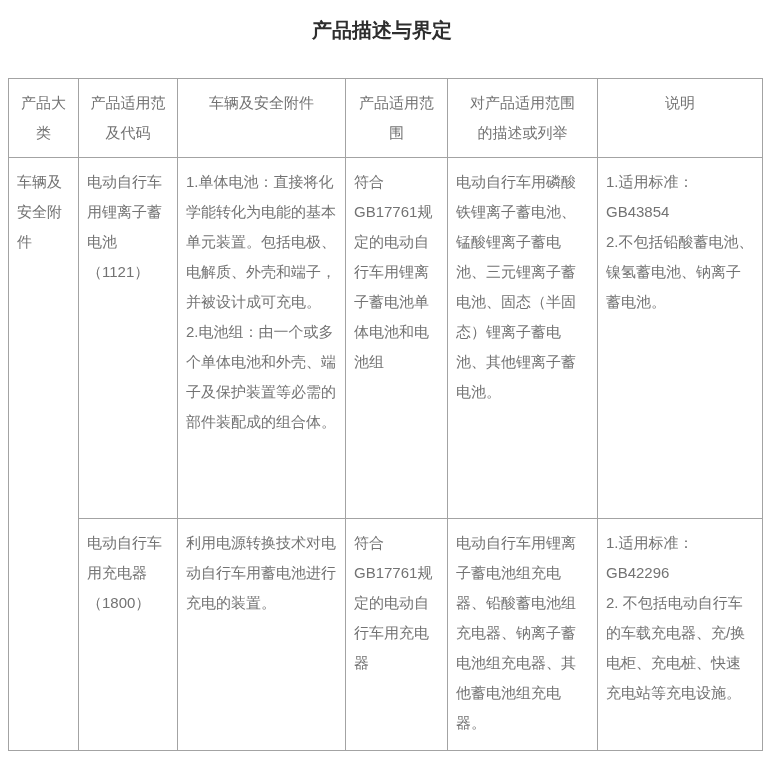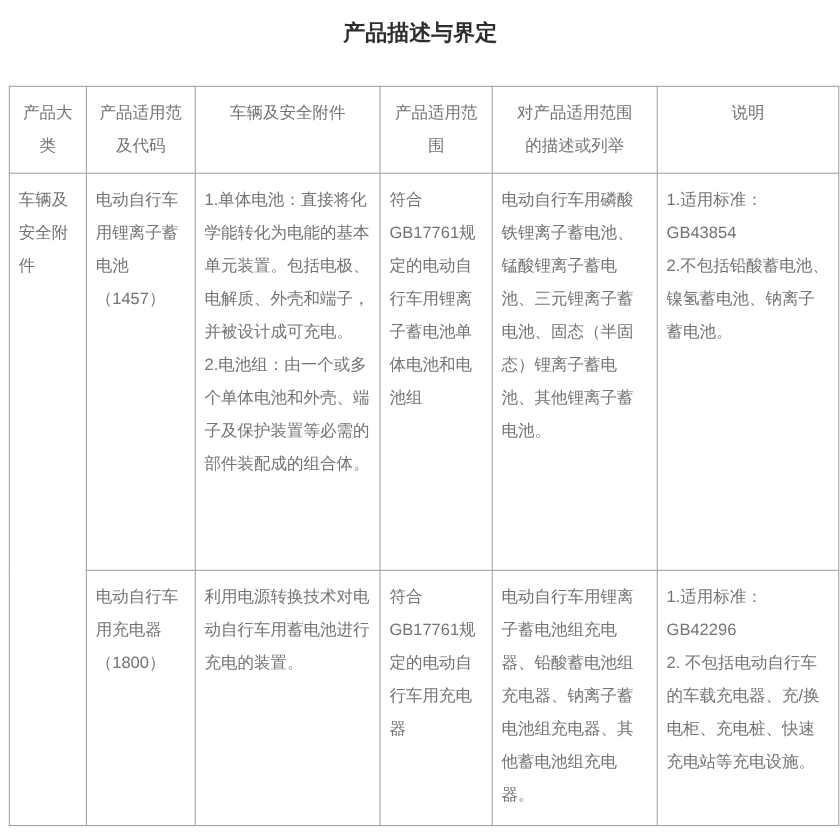--- a/index.html
+++ b/index.html
@@ -84,21 +84,21 @@
         <th>产品适用范
 围</th>
         <th>对产品适用范围
 的描述或列举</th>
         <th>说明</th>
       </tr>
     </thead>
     <tbody>
       <tr class="body-row-1">
         <td rowspan="2">车辆及安全附件</td>
-        <td>电动自行车用锂离子蓄电池（1457）</td>
+        <td>电动自行车用锂离子蓄电池（1121）</td>
         <td>1.单体电池：直接将化学能转化为电能的基本单元装置。包括电极、电解质、外壳和端子，并被设计成可充电。
 2.电池组：由一个或多个单体电池和外壳、端子及保护装置等必需的部件装配成的组合体。</td>
         <td>符合GB17761规定的电动自行车用锂离子蓄电池单体电池和电池组</td>
         <td>电动自行车用磷酸铁锂离子蓄电池、锰酸锂离子蓄电池、三元锂离子蓄电池、固态（半固态）锂离子蓄电池、其他锂离子蓄电池。</td>
         <td>1.适用标准：
 GB43854
 2.不包括铅酸蓄电池、镍氢蓄电池、钠离子蓄电池。</td>
       </tr>
       <tr class="body-row-2">
         <td>电动自行车用充电器（1800）</td>

